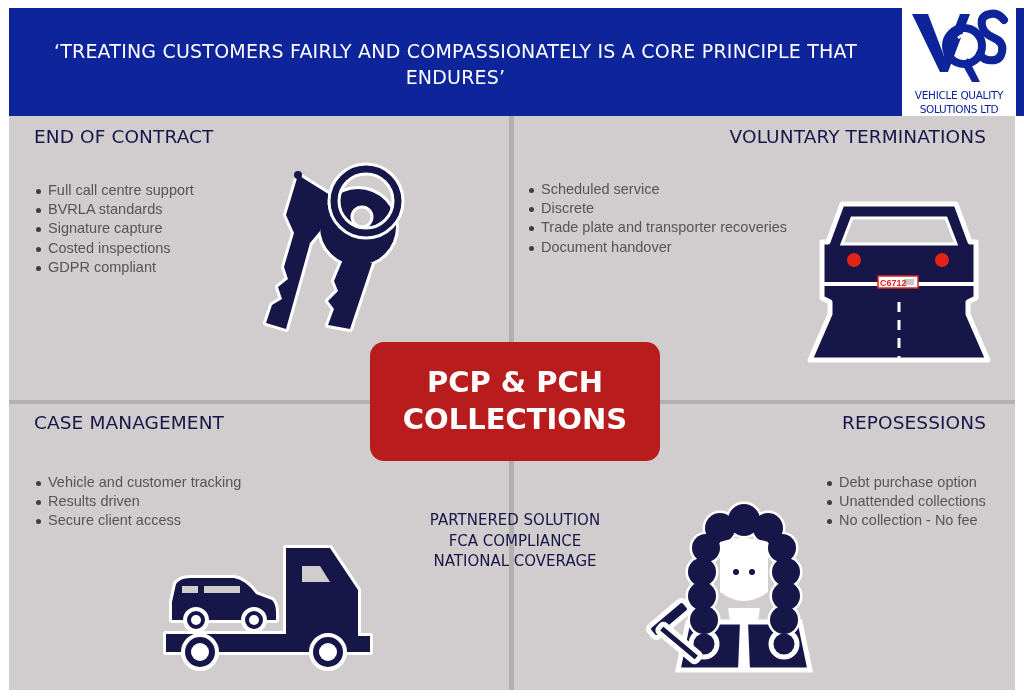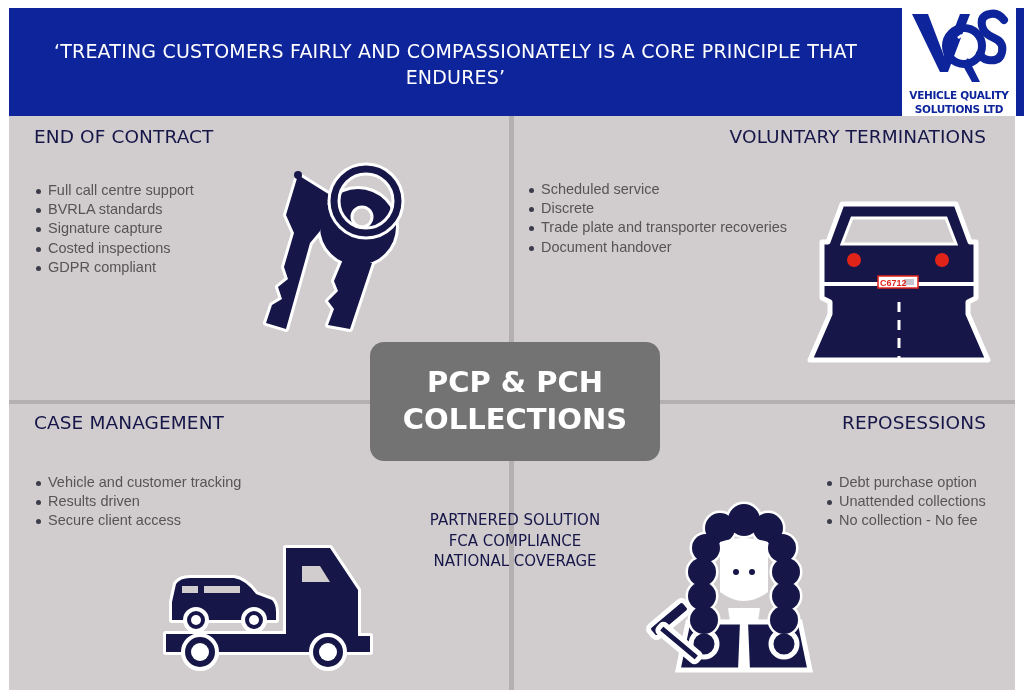--- a/index.html
+++ b/index.html
@@ -3,29 +3,29 @@
 <meta charset="utf-8">
 <style>
   html, body { margin:0; padding:0; }
   body { width:1024px; height:699px; background:#ffffff; position:relative; overflow:hidden;
          font-family:"Liberation Sans", sans-serif; }
   .header { position:absolute; left:9px; top:8px; width:1017px; height:108px; background:#0d249b; }
   .header-quote { position:absolute; left:0; top:30px; width:893px; text-align:center; color:#ffffff;
                   font-family:"DejaVu Sans", sans-serif; font-size:19px; line-height:26px; letter-spacing:0.2px; }
   .logo-box { position:absolute; left:902px; top:8px; width:114px; height:108px; background:#ffffff; }
   .logo-text { position:absolute; left:0; top:80px; width:114px; text-align:center; color:#0d249b;
-               font-family:"DejaVu Sans", sans-serif; font-weight:bold; font-size:10.5px; line-height:14px; letter-spacing:-0.3px; }
+               font-family:"DejaVu Sans", sans-serif; font-weight:normal; font-size:10.5px; line-height:14px; letter-spacing:-0.3px; }
   .panel { position:absolute; left:9px; top:116px; width:1006px; height:574px; background:#d1cdce; }
   .vdiv { position:absolute; left:509px; top:116px; width:5px; height:574px; background:#b4afb0; }
   .hdiv { position:absolute; left:9px; top:400px; width:1006px; height:4px; background:#b4afb0; }
   .sec-title { position:absolute; color:#161649; font-family:"DejaVu Sans", sans-serif; font-size:18.5px; letter-spacing:0.1px; }
   .bullets { position:absolute; margin:0; padding:0; list-style:none; color:#565456; font-size:14.5px; line-height:19.2px; }
   .bullets li { position:relative; padding-left:13px; white-space:nowrap; }
   .bullets li::before { content:""; position:absolute; left:1px; top:8px; width:5px; height:5px; border-radius:50%; background:#3c3b4b; }
-  .center-box { position:absolute; left:370px; top:342px; width:290px; height:119px; background:#737373; border-radius:14px; }
+  .center-box { position:absolute; left:370px; top:342px; width:290px; height:119px; background:#b91c1c; border-radius:14px; }
   .center-title { position:absolute; left:0; top:22px; width:290px; text-align:center; color:#ffffff;
                   font-family:"DejaVu Sans", sans-serif; font-weight:bold; font-size:29px; line-height:37px; }
   .tagline { position:absolute; left:370px; top:510px; width:290px; text-align:center; color:#161649;
              font-family:"DejaVu Sans", sans-serif; font-size:15px; line-height:20.5px; }
   svg { position:absolute; overflow:visible; }
 </style>
 </head>
 <body>
 
 <div class="header">

